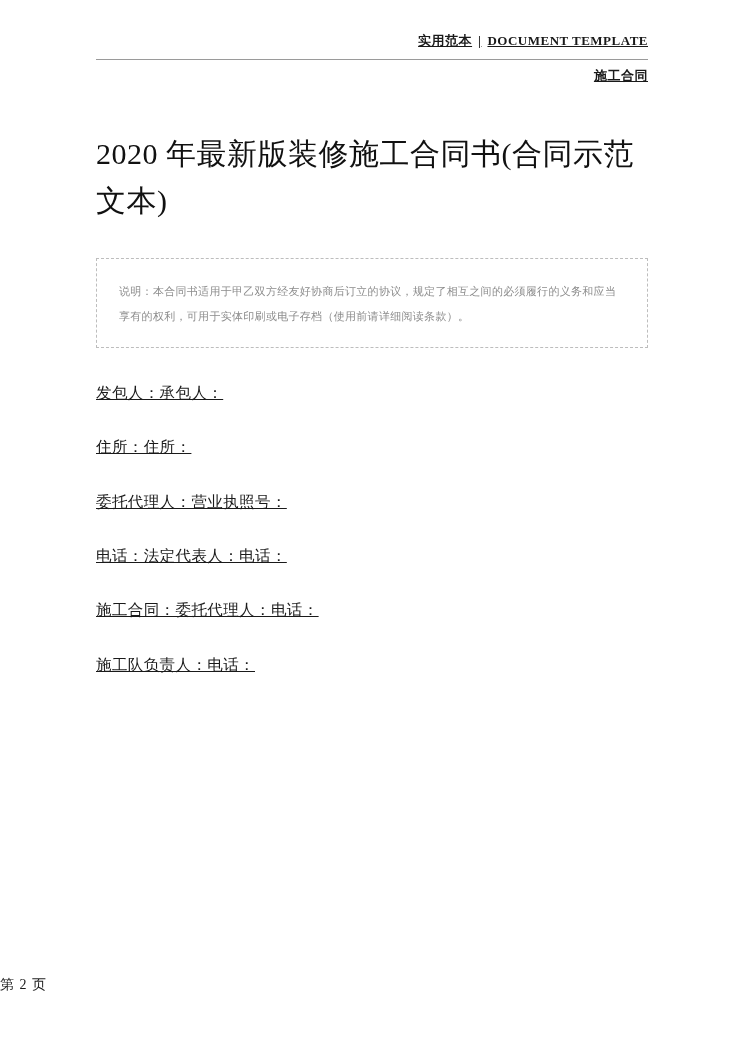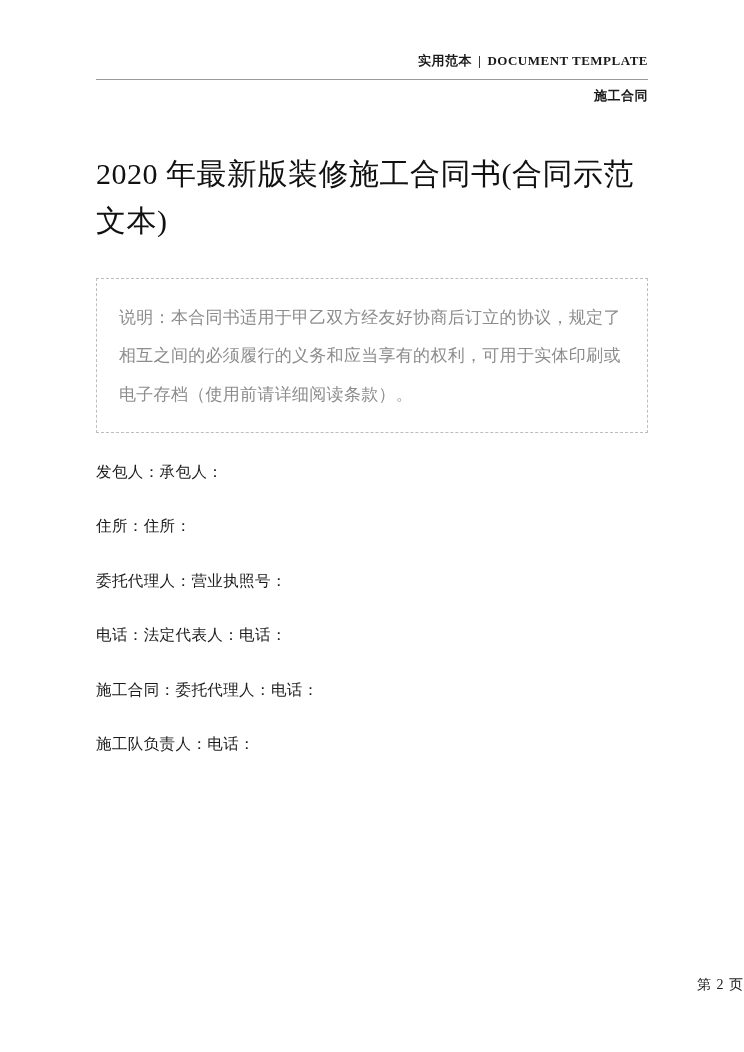--- a/index.html
+++ b/index.html
@@ -19,22 +19,23 @@
   .page {
     width: 744px;
     height: 1052px;
     box-sizing: border-box;
     padding: 0 96px;
     position: relative;
   }
 
   
   .doc-header {
-    padding-top: 52px;
+    padding-top: 32px;
     text-align: right;
+    text-decoration: underline;
   }
   .header-brand {
     font-family: "Liberation Serif", "DejaVu Serif", serif;
     font-size: 13px;
     font-weight: bold;
     letter-spacing: 0.5px;
     color: #1a1a1a;
     line-height: 1.4;
     white-space: nowrap;
   }
@@ -66,29 +67,30 @@
     color: #111;
     font-family: "Liberation Serif", "DejaVu Serif", serif;
   }
 
   
   .notice-box {
     margin-top: 34px;
     border: 1px dashed #bdbdbd;
     padding: 20px 22px 18px 22px;
     color: #8c8c8c;
-    font-size: 17px;
+    font-size: 11px;
     line-height: 2.25;
     letter-spacing: 0.3px;
     font-family: Liberation Sans, sans-serif;
   }
 
   
   .doc-body {
-    margin-top: 24px;
+    margin-top: 30px;
+    text-decoration: underline;
   }
   .doc-body p {
     margin: 0 0 25px 0;
     font-size: 15.5px;
     line-height: 1.9;
     letter-spacing: 0.4px;
     color: #1a1a1a;
     text-align: justify;
   }
   .doc-body p.para {
@@ -97,21 +99,21 @@
     text-align: justify;
     text-justify: inter-ideograph;
   }
 
   
   .doc-footer {
     position: absolute;
     left: 0;
     right: 0;
     bottom: 58px;
-    text-align: right;
+    text-align: left;
     font-size: 14px;
     color: #1a1a1a;
     letter-spacing: 1px;
   }
 </style>
 </head>
 <body>
 
 <div class="page">
 

